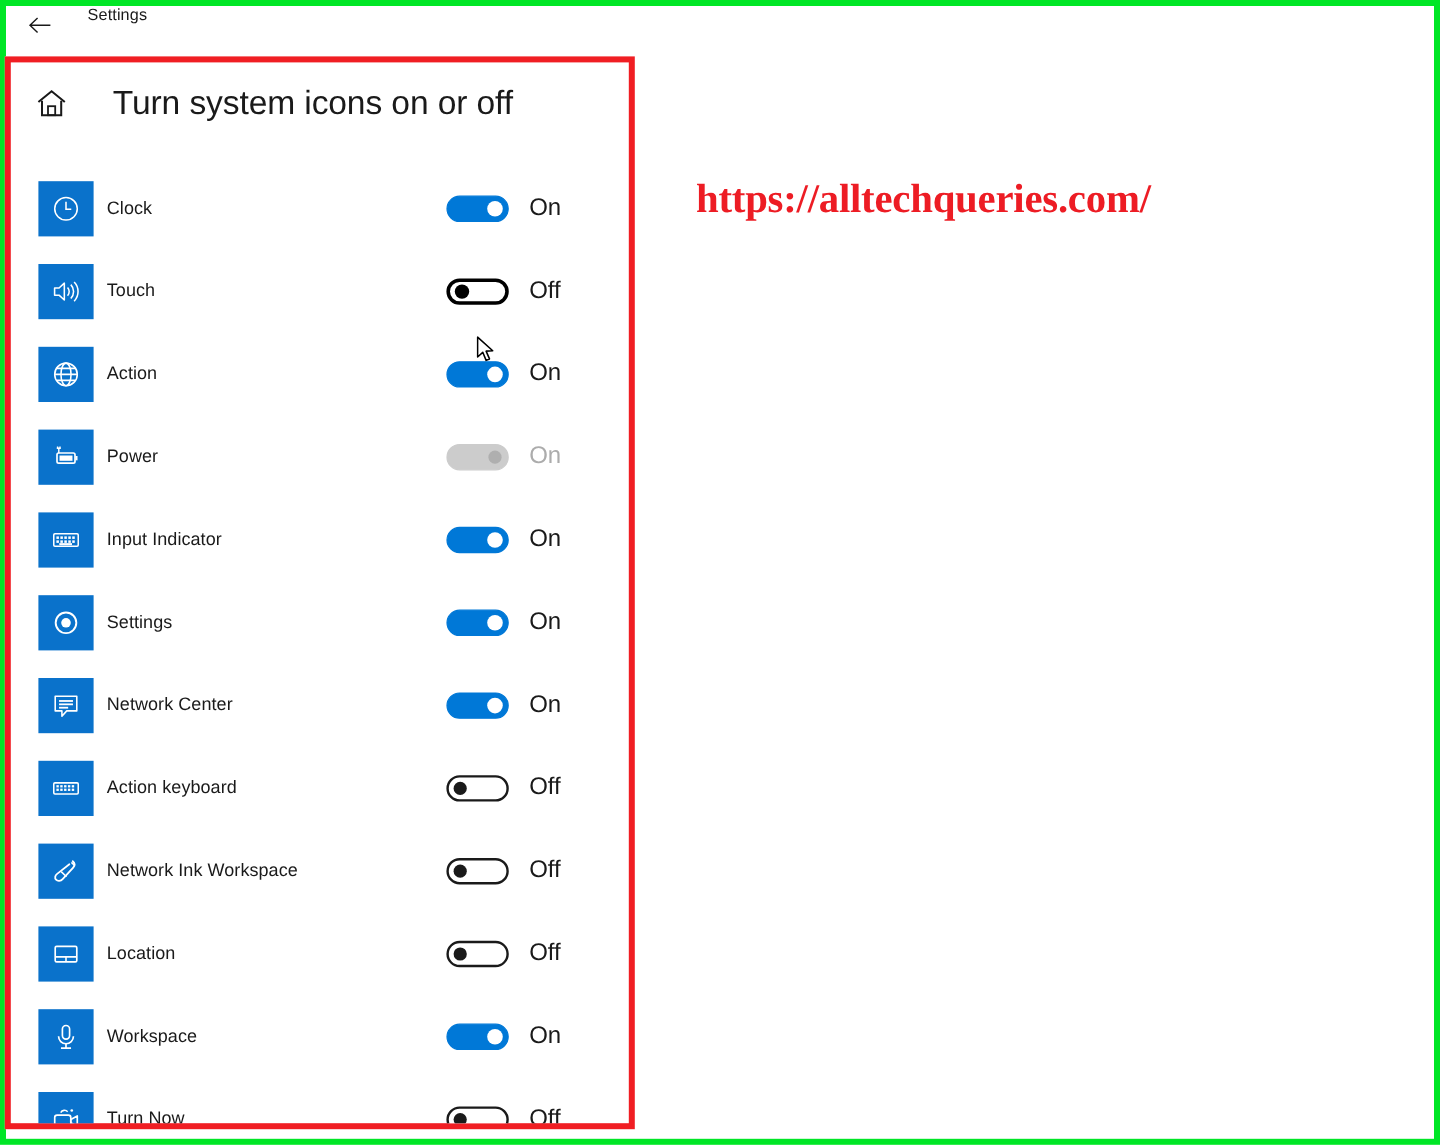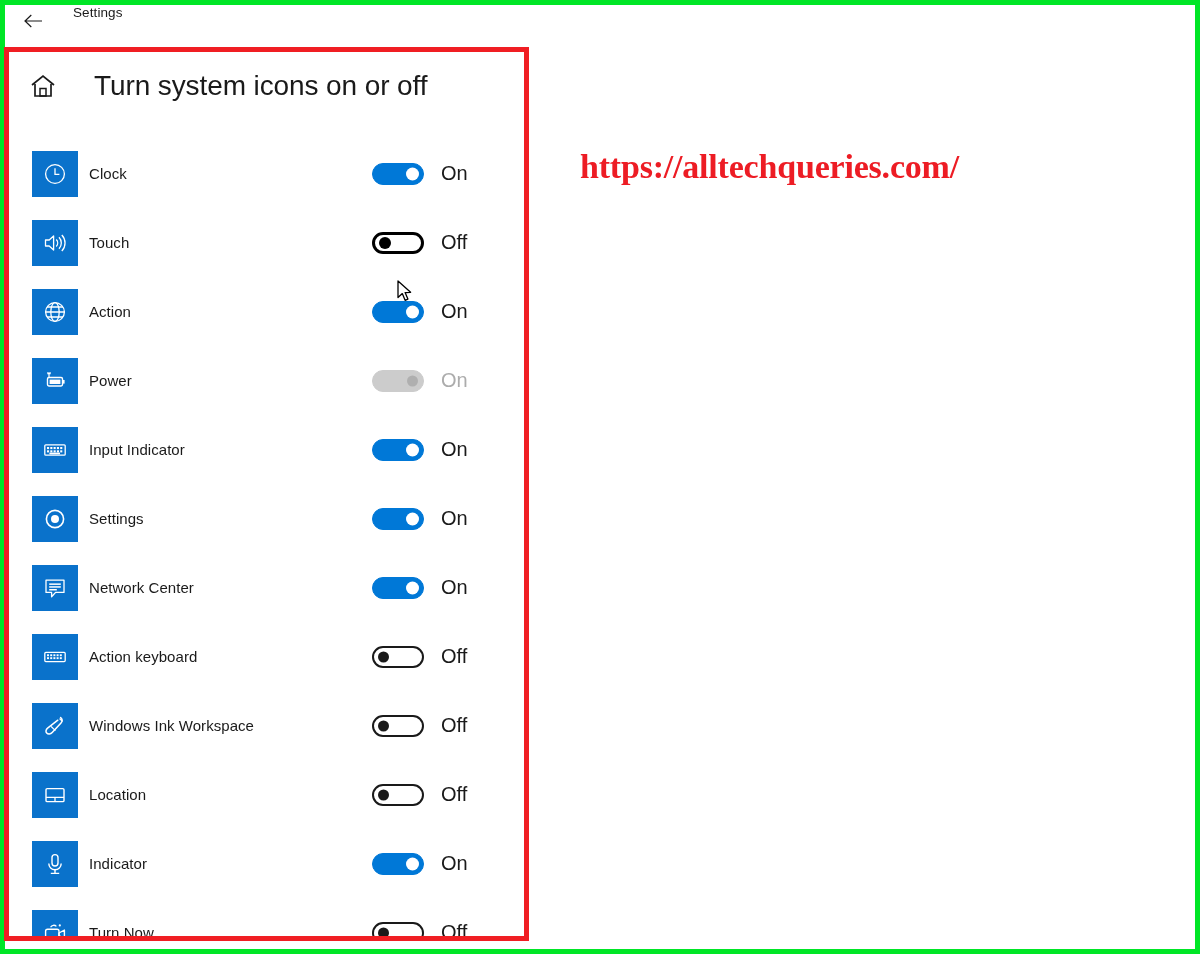--- a/index.html
+++ b/index.html
@@ -349,21 +349,21 @@
         <span class="toggle-state">Off</span>
       </div>
       <div class="icon-row">
         <span class="tile" style="background: rgb(10, 114, 203);">
           <svg width="26" height="26" viewBox="0 0 26 26">
             <path d="M18.6 4.6 C20.4 6.2 20.6 8.2 19 10 L10.2 19.6 C8.6 21.4 6 21.5 4.7 20.1 C3.4 18.7 3.9 16.5 5.6 15.2 L15.8 7.2" fill="none" stroke="#ffffff" stroke-width="1.5" stroke-linecap="round"></path>
             <path d="M17.5 5.6 L20.4 8.4" fill="none" stroke="#ffffff" stroke-width="1.3"></path>
             <path d="M9 13.4 L13.4 17.6" fill="none" stroke="#ffffff" stroke-width="1.3"></path>
           </svg>
         </span>
-        <span class="row-label">Windows Ink Workspace</span>
+        <span class="row-label">Network Ink Workspace</span>
         <span class="toggle off">
           <span class="knob"></span>
         </span>
         <span class="toggle-state">Off</span>
       </div>
       <div class="icon-row">
         <span class="tile" style="background: rgb(10, 114, 203);">
           <svg width="26" height="26" viewBox="0 0 26 26">
             <rect x="4" y="6.6" width="18" height="13" rx="1.2" fill="none" stroke="#ffffff" stroke-width="1.4"></rect>
             <path d="M4 15.4 L22 15.4 M13 15.4 L13 19.6" fill="none" stroke="#ffffff" stroke-width="1.3"></path>
@@ -376,21 +376,21 @@
         <span class="toggle-state">Off</span>
       </div>
       <div class="icon-row">
         <span class="tile" style="background: rgb(10, 114, 203);">
           <svg width="26" height="26" viewBox="0 0 26 26">
             <rect x="10" y="3.6" width="6" height="11.4" rx="3" fill="none" stroke="#ffffff" stroke-width="1.4"></rect>
             <path d="M6.8 12.6 A6.2 6.2 0 0 0 19.2 12.6" fill="none" stroke="#ffffff" stroke-width="1.4"></path>
             <path d="M13 18.8 L13 22.4 M8.8 22.4 L17.2 22.4" fill="none" stroke="#ffffff" stroke-width="1.4"></path>
           </svg>
         </span>
-        <span class="row-label">Indicator</span>
+        <span class="row-label">Workspace</span>
         <span class="toggle on">
           <span class="knob"></span>
         </span>
         <span class="toggle-state">On</span>
       </div>
       <div class="icon-row">
         <span class="tile" style="background: rgb(10, 114, 203);">
           <svg width="26" height="26" viewBox="0 0 26 26">
             <rect x="3.6" y="9.2" width="13.4" height="10.2" rx="2" fill="none" stroke="#ffffff" stroke-width="1.4"></rect>
             <path d="M17 13 L22.4 10 L22.4 18.6 L17 15.6 Z" fill="none" stroke="#ffffff" stroke-width="1.4" stroke-linejoin="round"></path>

